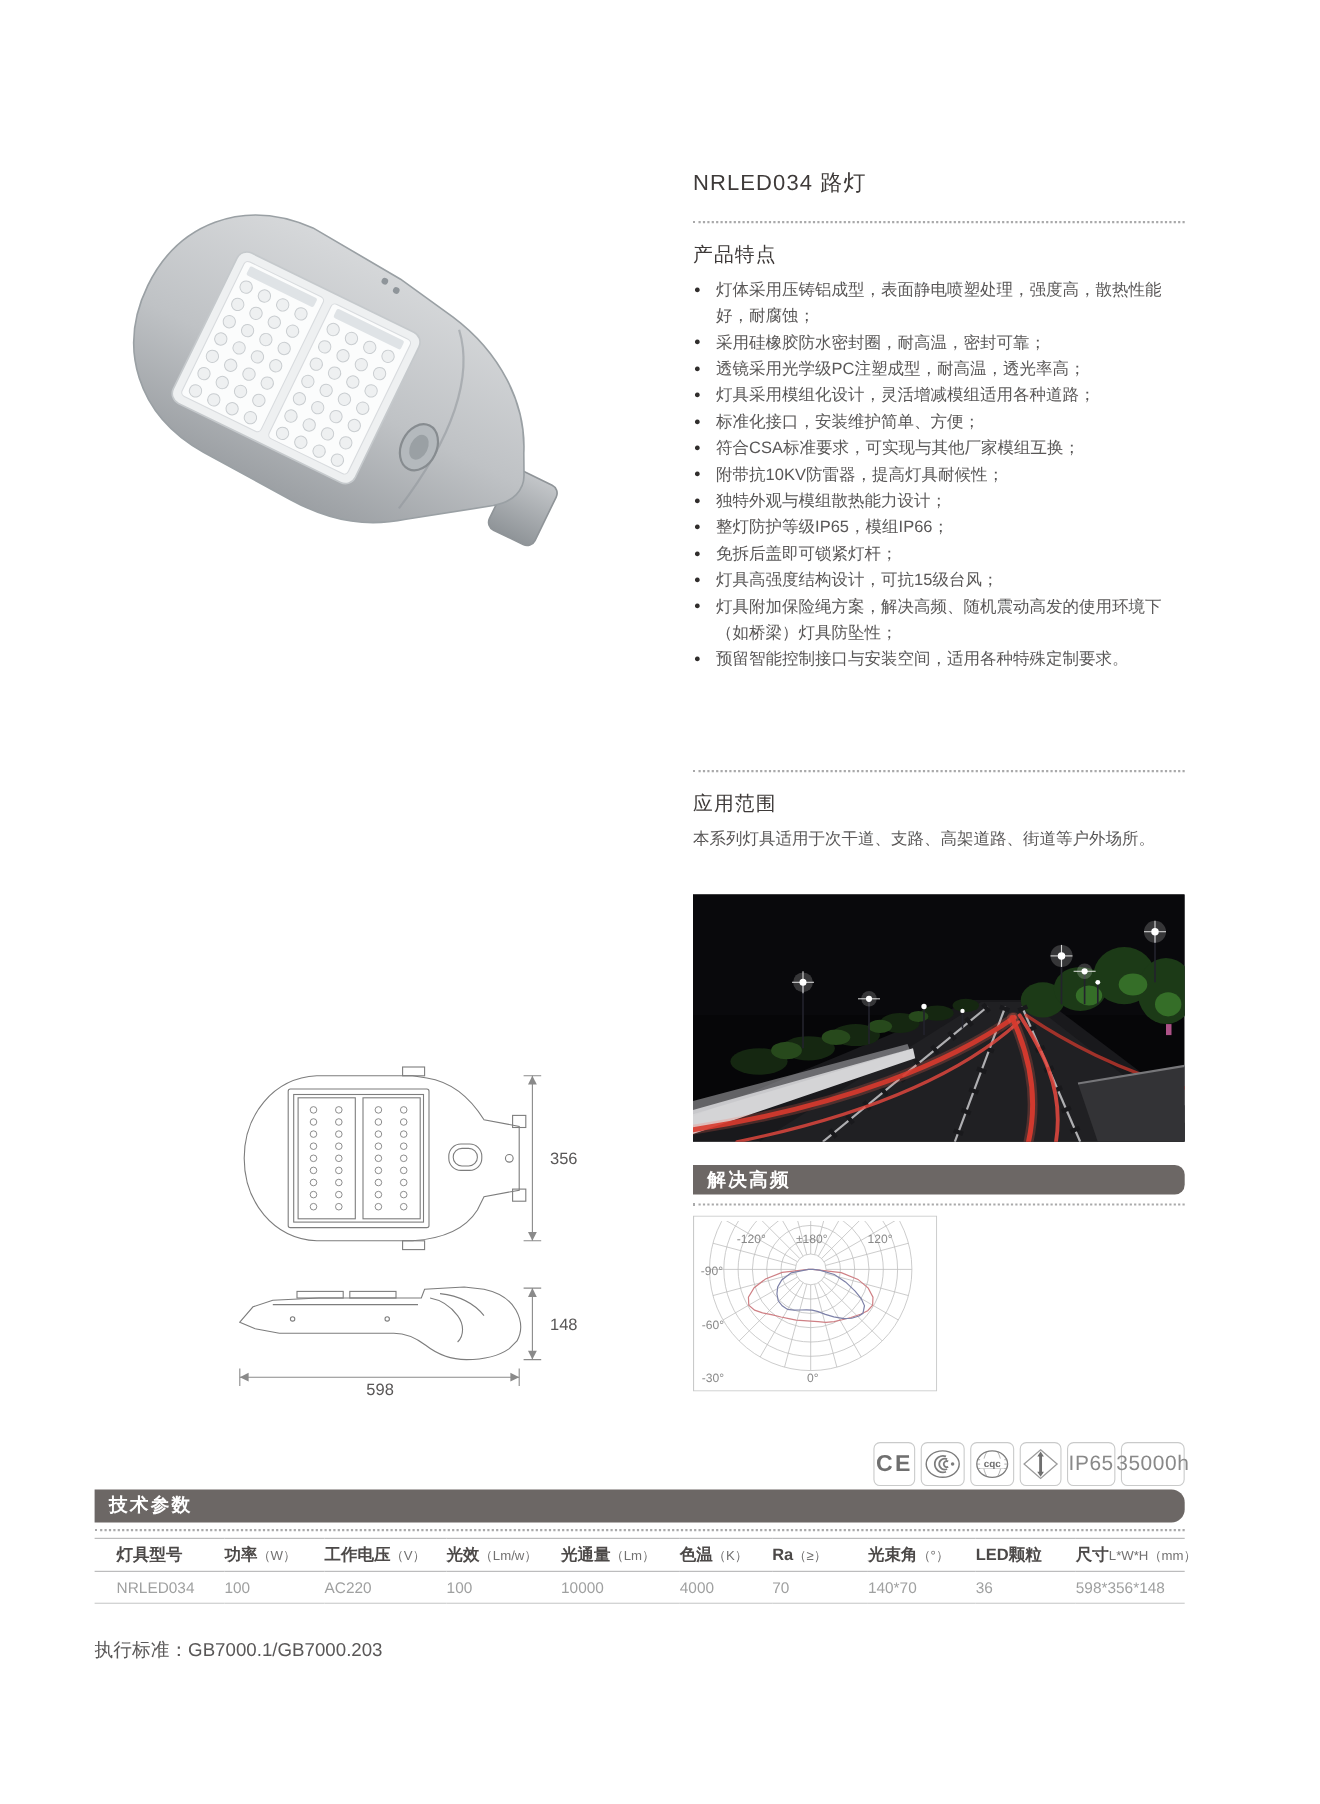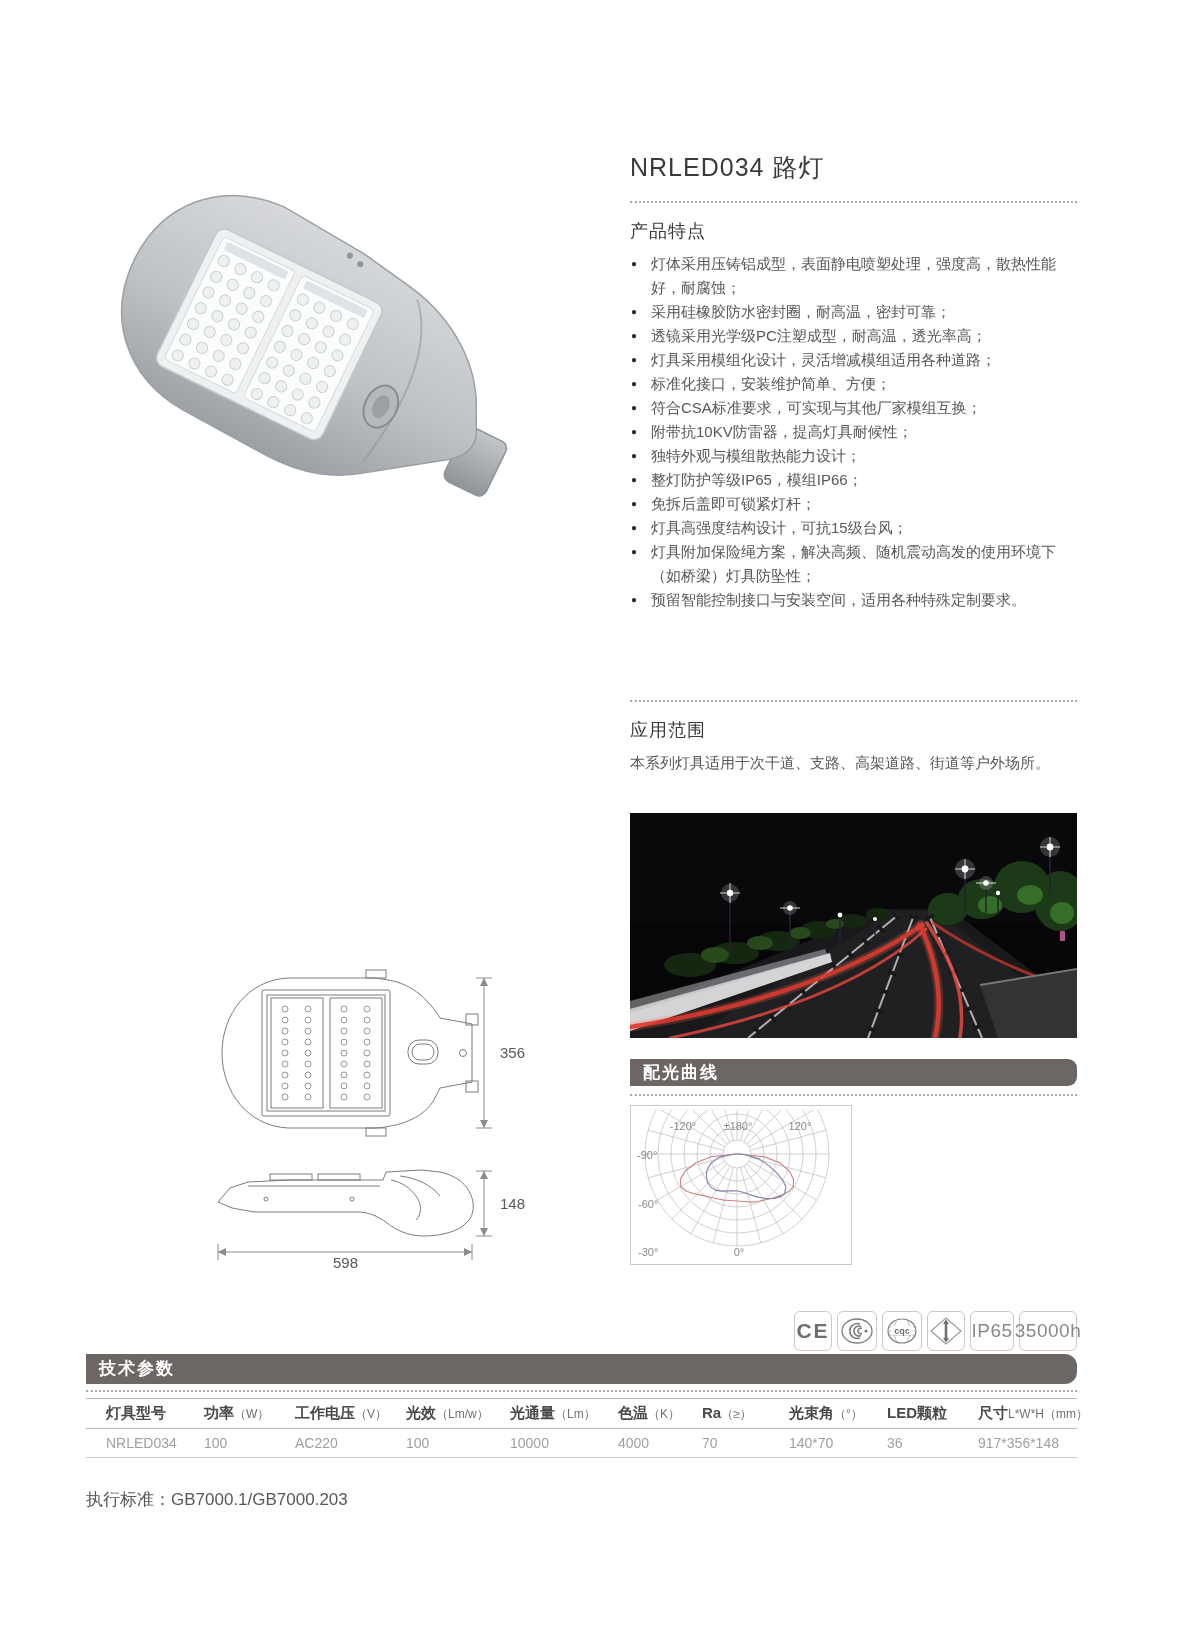--- a/index.html
+++ b/index.html
@@ -2,21 +2,21 @@
 <html><head>
 <meta charset="utf-8">
 <style>
   html,body{margin:0;padding:0;}
   body{
     width:1200px;height:1640px;position:relative;background:#ffffff;
     font-family:"Liberation Sans","DejaVu Sans",sans-serif;
     -webkit-font-smoothing:antialiased;
   }
   .right-col{position:absolute;left:630px;top:150px;width:447px;}
-  .title{margin:0;font-size:25px;line-height:34px;font-weight:500;color:#3e3a39;letter-spacing:1px;}
+  .title{margin:0;font-size:20px;line-height:34px;font-weight:500;color:#3e3a39;letter-spacing:1px;}
   .dotline{border:0;border-top:2px dotted #a9a9aa;margin:0;}
   .rule-title{margin-top:17px;}
   .sec{font-size:18px;font-weight:400;color:#3e3a39;margin:16px 0 9px;letter-spacing:1px;}
   ul.features{list-style:none;margin:0;padding:0;}
   ul.features li{position:relative;padding-left:21px;font-size:15px;line-height:24px;color:#595757;}
   ul.features li::before{content:"●";position:absolute;left:1px;top:0;font-size:10px;color:#302d2c;}
   .rule-app{margin-top:88px;}
   .app-text{margin:8px 0 0;font-size:15px;line-height:24px;color:#595757;}
   .street-photo{display:block;margin-top:38px;}
   .banner{height:27px;background:#6c6765;border-radius:0 9px 9px 0;color:#ffffff;
@@ -255,21 +255,21 @@
           <circle cx="335" cy="56" r="10"></circle>
         <circle cx="356" cy="70" r="7"></circle>
           <circle cx="420" cy="34" r="10"></circle>
       </g>
     </g>
     <rect x="430" y="118" width="5" height="10" fill="#d765a8" opacity="0.8"></rect>
     <polygon points="368,225 350,172 447,156 447,225" fill="#333336"></polygon>
     <line x1="350" y1="172" x2="447" y2="156" stroke="#77777a" stroke-width="2"></line>
   </svg>
 
-  <div class="banner">配光曲线</div>
+  <div class="banner">解决高频</div>
   <hr class="dotline rule-plc">
 
   <svg class="polar-box" width="222" height="160" viewBox="0 0 222 160">
     <defs>
         <clipPath id="polar-clip">
           <rect x="5" y="5" width="212" height="150"></rect>
         </clipPath>
       </defs>
     <rect x="0.5" y="0.5" width="221" height="159" fill="#ffffff" stroke="#c9caca"></rect>
     <g id="polar-grid" clip-path="url(#polar-clip)">
@@ -488,18 +488,18 @@
       <tr>
         <td>NRLED034</td>
         <td>100</td>
         <td>AC220</td>
         <td>100</td>
         <td>10000</td>
         <td>4000</td>
         <td>70</td>
         <td>140*70</td>
         <td>36</td>
-        <td>917*356*148</td>
+        <td>598*356*148</td>
       </tr>
     </tbody>
 </table>
 
 <div class="standard">执行标准：GB7000.1/GB7000.203</div>
 
 </body></html>

